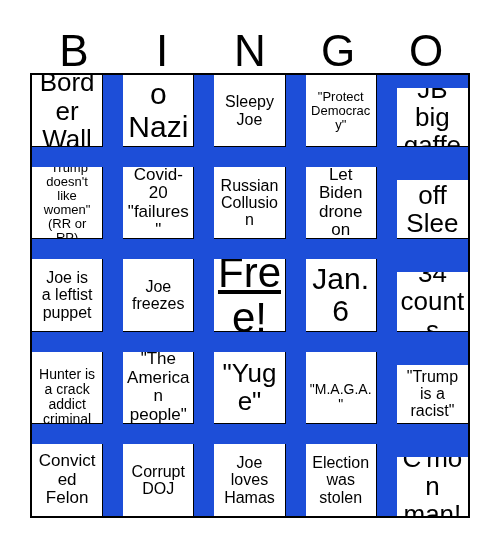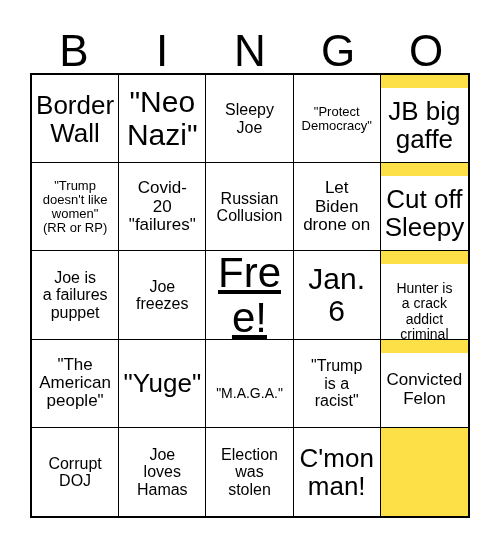--- a/index.html
+++ b/index.html
@@ -46,21 +46,22 @@
     position: absolute;
     left: 30px;
     top: 73px;
     width: 440px;
     height: 445px;
     box-sizing: border-box;
     border: 2px solid #000000;
     display: grid;
     grid-template-columns: repeat(5, 1fr);
     grid-template-rows: repeat(5, 1fr);
-    background: #fde047;
+    background: #1d4ed8;
+    gap: 20px;
   }
   .cell {
     box-sizing: border-box;
     border-right: 1px solid #000000;
     border-bottom: 1px solid #000000;
     display: flex;
     align-items: center;
     justify-content: center;
     text-align: center;
     padding: 2px 3px;
@@ -138,33 +139,37 @@
         <span class="cell-text">Let
 Biden
 drone on</span>
       </div>
       <div class="cell fs-lg">
         <span class="cell-text">Cut off
 Sleepy</span>
       </div>
       <div class="cell fs-md">
         <span class="cell-text">Joe is
-a failures
+a leftist
 puppet</span>
       </div>
       <div class="cell fs-md">
         <span class="cell-text">Joe
 freezes</span>
       </div>
       <div class="cell fs-xxl">
         <span class="cell-text">Free!</span>
       </div>
       <div class="cell fs-xl">
         <span class="cell-text">Jan.
 6</span>
+      </div>
+      <div class="cell fs-lg">
+        <span class="cell-text">34
+counts</span>
       </div>
       <div class="cell fs-xs">
         <span class="cell-text">Hunter is
 a crack
 addict
 criminal</span>
       </div>
       <div class="cell fs-sm">
         <span class="cell-text">"The
 American

